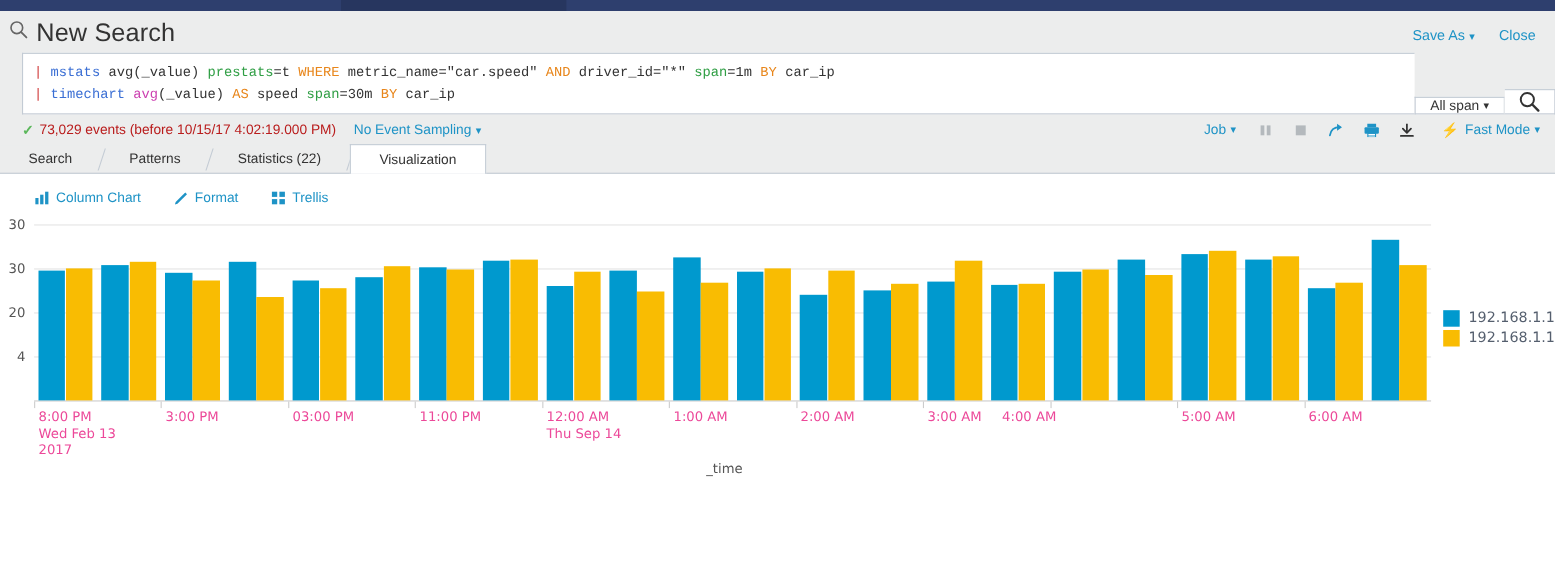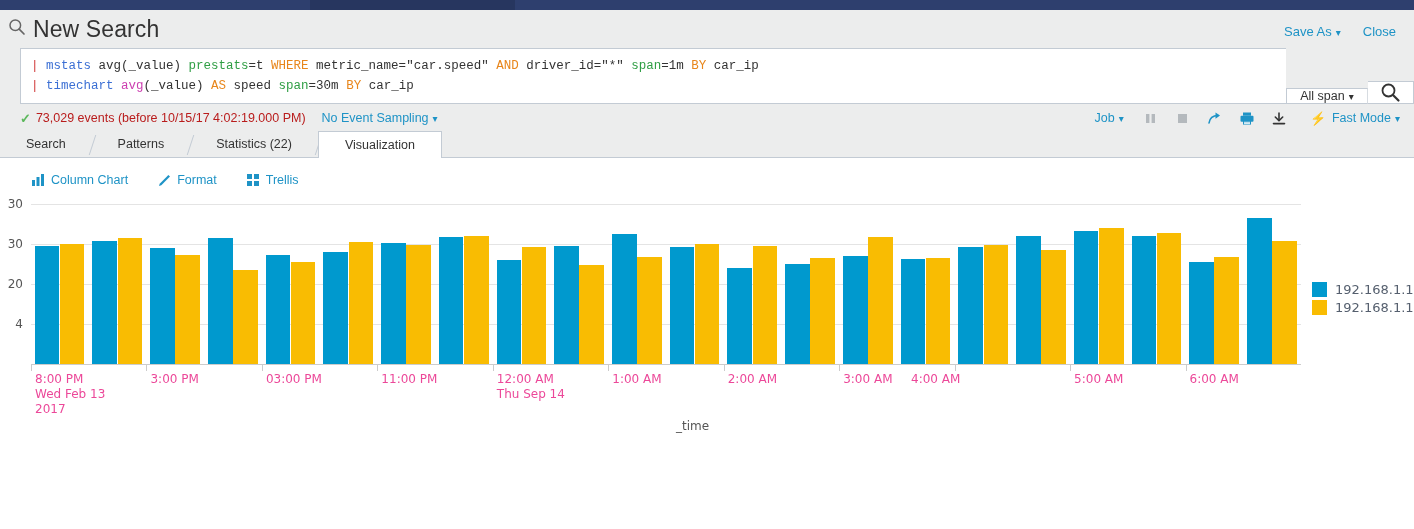--- a/index.html
+++ b/index.html
@@ -547,21 +547,21 @@
         <div>4:00 AM</div>
       </div>
       <div class="tick-mark" style="left: 1070.09px; top: 165px; height: 6px;"></div>
       <div class="x-label" style="left: 1074.09px; top: 172px;">
         <div>5:00 AM</div>
       </div>
       <div class="tick-mark" style="left: 1185.55px; top: 165px; height: 6px;"></div>
       <div class="x-label" style="left: 1189.55px; top: 172px;">
         <div>6:00 AM</div>
       </div>
-      <div class="axis-title" style="left: 676px; top: 219px;">_time</div>
+      <div class="axis-title" style="left: 642px; top: 219px;">_time</div>
       <div class="legend" style="left: 1312px; top: 82px;">
         <div class="legend-item">
           <span class="legend-swatch" style="background: rgb(0, 153, 206);"></span>
           <span class="legend-text">192.168.1.10</span>
         </div>
         <div class="legend-item">
           <span class="legend-swatch" style="background: rgb(249, 188, 2);"></span>
           <span class="legend-text">192.168.1.10</span>
         </div>
       </div>

